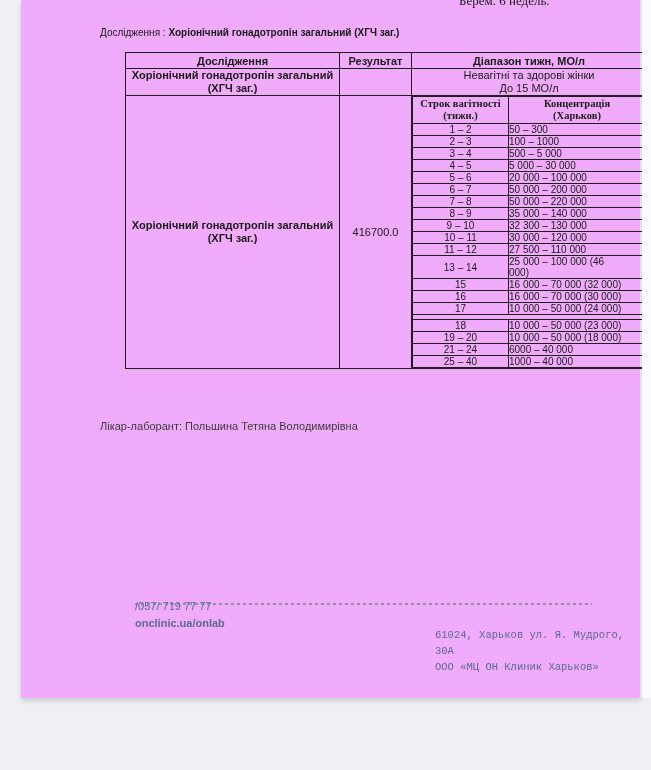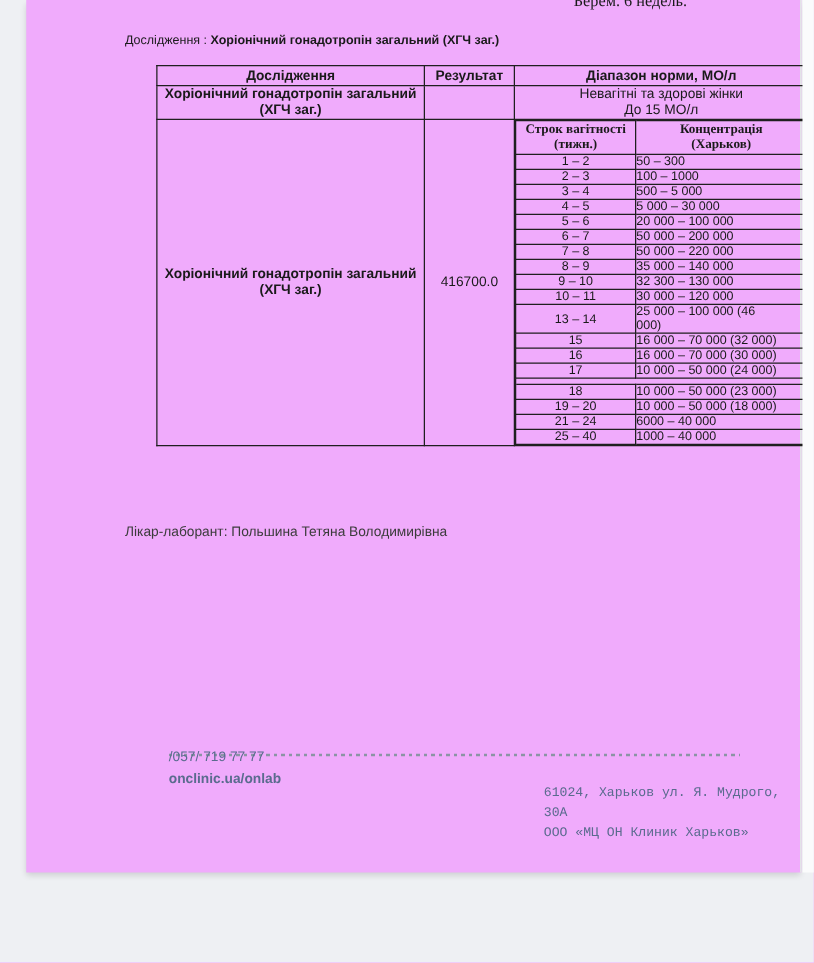--- a/index.html
+++ b/index.html
@@ -96,21 +96,21 @@
   <table class="main">
     <colgroup>
       <col style="width:214px">
         <col style="width:72px">
         <col style="width:235px">
     </colgroup>
     <tbody>
         <tr>
       <th>Дослідження</th>
       <th>Результат</th>
-      <th>Діапазон норми, МО/л</th>
+      <th>Діапазон тижн, МО/л</th>
     </tr>
     <tr>
       <td class="cell-name">Хоріонічний гонадотропін загальний
 (ХГЧ заг.)</td>
       <td></td>
       <td class="cell-norm-summary">Невагітні та здорові жінки
 До 15 МО/л</td>
     </tr>
     <tr>
       <td class="cell-name">Хоріонічний гонадотропін загальний
@@ -165,20 +165,24 @@
   </tr>
                 <tr>
     <td class="weeks">9 – 10</td>
     <td class="conc">32 300 – 130 000</td>
   </tr>
                 <tr>
     <td class="weeks">10 – 11</td>
     <td class="conc">30 000 – 120 000</td>
   </tr>
                 <tr>
+    <td class="weeks">11 – 12</td>
+    <td class="conc">27 500 – 110 000</td>
+  </tr>
+                <tr>
     <td class="weeks">13 – 14</td>
     <td class="conc">25 000 – 100 000 (46
 000)</td>
   </tr>
                 <tr>
     <td class="weeks">15</td>
     <td class="conc">16 000 – 70 000 (32 000)</td>
   </tr>
                 <tr>
     <td class="weeks">16</td>

